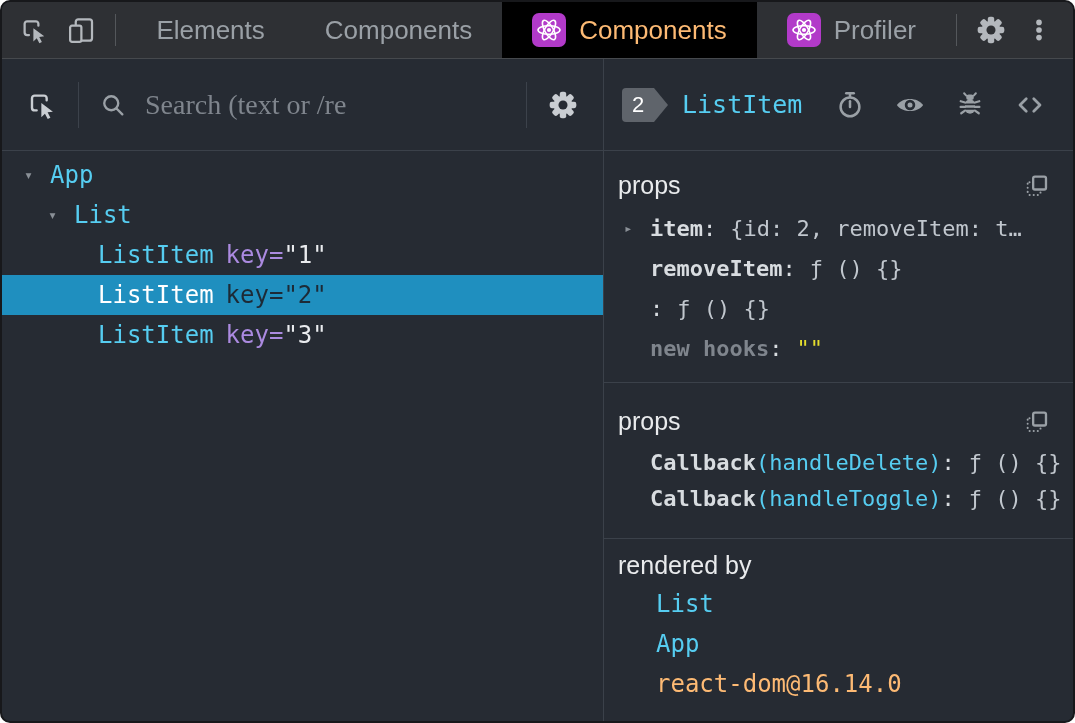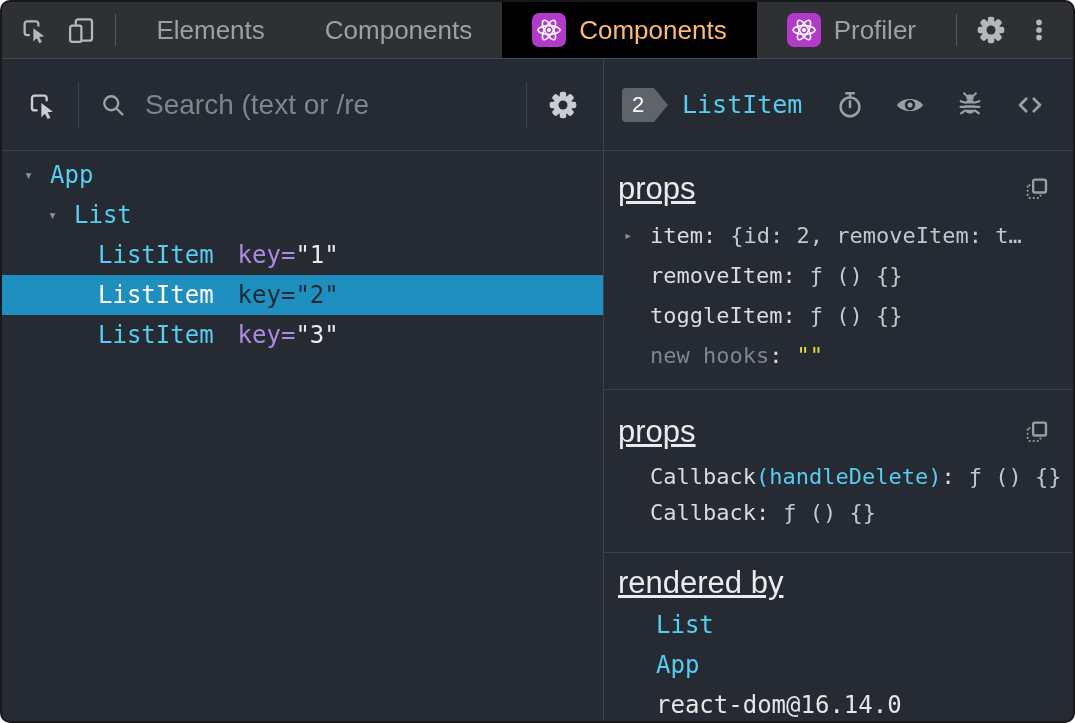--- a/index.html
+++ b/index.html
@@ -31,68 +31,68 @@
   .main{flex:1;display:flex;min-height:0;}
   .left{flex:0 0 602px;width:602px;border-right:1px solid var(--divider);display:flex;flex-direction:column;}
   .right{flex:1;display:flex;flex-direction:column;min-width:0;}
 
   
   .left-header{flex:0 0 92px;border-bottom:1px solid var(--divider);display:flex;
     align-items:center;padding:0 24px;color:var(--icon_bright);}
   .lh-div{width:1px;background:#3c424b;height:46px;margin:0 20px;}
   .search-wrap{display:flex;align-items:center;flex:1;min-width:0;}
   .search-input{flex:1;min-width:0;background:transparent;border:none;outline:none;
-    font-family:Liberation Sans, sans-serif;font-size:28px;color:#c6cad0;margin-left:16px;}
+    font-family:Liberation Serif, serif;font-size:28px;color:#c6cad0;margin-left:16px;}
   .search-input::placeholder{color:var(--muted);}
 
   
   .tree{padding-top:4px;font-family:"DejaVu Sans Mono",monospace;font-size:24px;}
   .tree-row{height:40px;display:flex;align-items:center;cursor:pointer;white-space:pre;}
   .twisty{display:inline-block;width:26px;flex:0 0 26px;font-size:15px;color:#8a9097;}
   .tag{color:var(--cyan);}
-  .key{color:var(--purple);margin-left:24px;}
+  .key{color:var(--purple);margin-left:12px;}
   .keyval{color:#e9ebee;}
   .tree-row.selected{background:var(--selection);}
   .tree-row.selected .tag{color:#fff;}
   .tree-row.selected .key,.tree-row.selected .keyval{color:var(--selection_text);}
 
   
   .right-header{flex:0 0 92px;border-bottom:1px solid var(--divider);display:flex;
     align-items:center;padding:0 26px 0 18px;}
   .badge{position:relative;height:34px;width:32px;background:var(--badge);color:#fff;
     font-size:22px;display:flex;align-items:center;justify-content:center;border-radius:4px 0 0 4px;}
   .badge::after{content:"";position:absolute;left:100%;top:0;
     border-top:17px solid transparent;border-bottom:17px solid transparent;border-left:14px solid var(--badge);}
   .right-title{color:var(--cyan);font-family:"DejaVu Sans Mono",monospace;font-size:25px;margin-left:28px;flex:1;}
   .rh-icons{display:flex;align-items:center;gap:28px;color:var(--text_dim);}
   .rh-icons > span{cursor:pointer;display:flex;}
 
   
   .section{border-bottom:1px solid var(--divider);}
   .section:last-child{border-bottom:none;}
   .section-head{display:flex;align-items:center;justify-content:space-between;padding:20px 22px 8px 14px;}
-  .section-title{font-size:31px;color:#e9ebed;text-decoration:underline;}
+  .section-title{font-size:25px;color:#e9ebed;}
   .copy-btn{cursor:pointer;color:var(--text_dim);display:flex;}
   .rows{padding-bottom:14px;}
   .kv-row{position:relative;padding-left:46px;height:40px;display:flex;align-items:center;
     font-family:"DejaVu Sans Mono",monospace;font-size:22px;white-space:pre;cursor:default;}
   .kv-expander{position:absolute;left:20px;top:50%;transform:translateY(-50%);font-size:14px;color:#8a9097;cursor:pointer;}
-  .kv-name{color:var(--text);}
+  .kv-name{color:var(--text);font-weight:bold;}
   .kv-colon{color:var(--text);}
   .kv-value{color:var(--value);margin-left:14px;}
   .new-entry .kv-name{color:var(--muted);}
   .new-entry .kv-value{color:var(--yellow);}
   .hook-row{height:36px;}
   .hook-arg{color:var(--cyan);}
   .props-rows .kv-row,.rb-rows .kv-row{height:40px;}
   .rb-rows{padding-bottom:14px;}
   .rb-item{padding-left:52px;height:40px;display:flex;align-items:center;
     font-family:"DejaVu Sans Mono",monospace;font-size:24px;}
   .rb-link{color:var(--cyan);cursor:pointer;}
-  .rb-text{color:#e5e5e5;}
+  .rb-text{color:#fdba74;}
   .hooks-head{padding-top:24px;}
   .rendered-head{padding-top:12px;padding-bottom:4px;}
   .hooks-rows{padding-bottom:22px;}
 
   svg{display:block;}
 </style>
 </head>
 <body>
 
 <div class="window">
@@ -303,21 +303,21 @@
         </div>
         <div class="rows props-rows">
           <div class="kv-row">
             <span class="kv-expander">▸</span>
             <span class="kv-name">item</span><span class="kv-colon">:</span><span class="kv-value">{id: 2, removeItem: t…</span>
           </div>
           <div class="kv-row">
             <span class="kv-name">removeItem</span><span class="kv-colon">:</span><span class="kv-value">ƒ () {}</span>
           </div>
           <div class="kv-row">
-            <span class="kv-name">toggleItem</span><span class="kv-colon">:</span><span class="kv-value">ƒ () {}</span>
+            <span class="kv-colon">:</span><span class="kv-value">ƒ () {}</span>
           </div>
           <div class="kv-row new-entry">
             <span class="kv-name">new hooks</span><span class="kv-colon">:</span><span class="kv-value">""</span>
           </div>
         </div>
       </div>
 
       <div class="section">
         <div class="section-head hooks-head">
           <span class="section-title">props</span>
@@ -328,21 +328,21 @@
                 <rect x="8.7" y="4" width="11" height="11" rx="1.5" style="fill:var(--panel)" stroke="currentColor" stroke-width="2"></rect>
               </svg>
             </span>
           </span>
         </div>
         <div class="rows hooks-rows">
           <div class="kv-row hook-row">
             <span class="kv-name">Callback</span><span class="hook-arg">(handleDelete)</span><span class="kv-colon">:</span><span class="kv-value">ƒ () {}</span>
           </div>
           <div class="kv-row hook-row">
-            <span class="kv-name">Callback</span><span class="kv-colon">:</span><span class="kv-value">ƒ () {}</span>
+            <span class="kv-name">Callback</span><span class="hook-arg">(handleToggle)</span><span class="kv-colon">:</span><span class="kv-value">ƒ () {}</span>
           </div>
         </div>
       </div>
 
       <div class="section" style="flex:1;">
         <div class="section-head rendered-head">
           <span class="section-title">rendered by</span>
         </div>
         <div class="rb-rows">
           <div class="rb-item">

